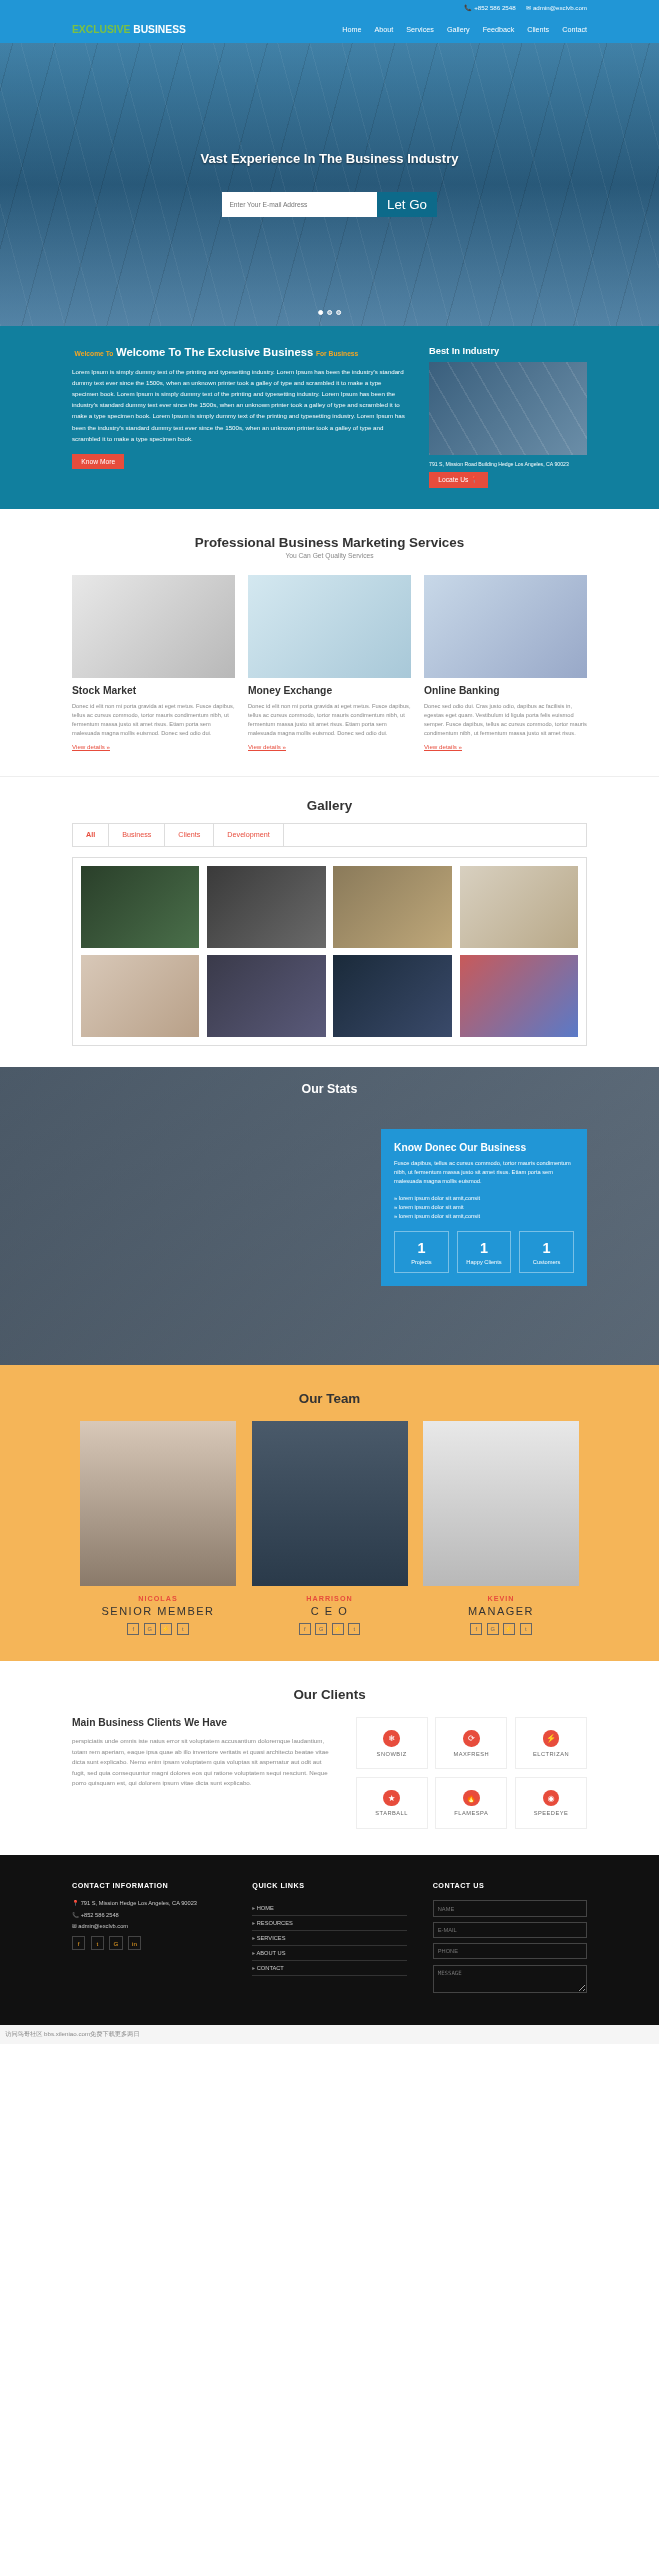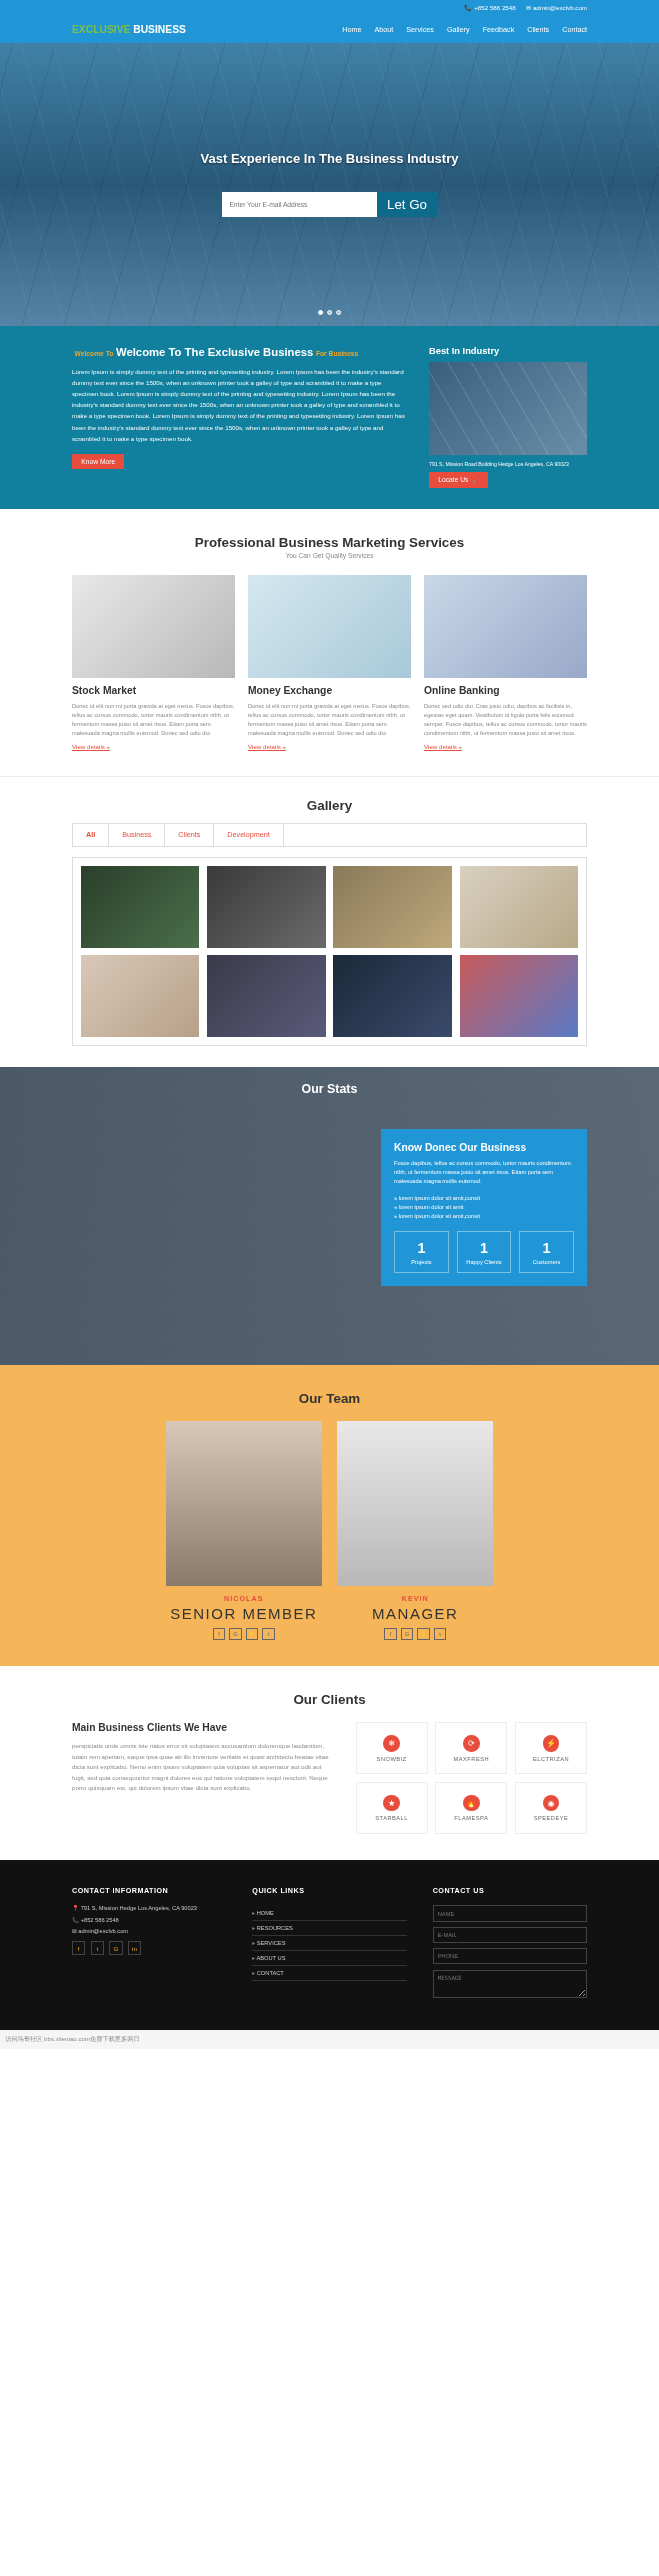--- a/index.html
+++ b/index.html
@@ -74,21 +74,21 @@
 .stat-n .lbl{font-size:5.7px;margin-top:2.6px}
 .team{background:#f5b558;padding:26px 8px;text-align:center}
 .team h2{font-size:13.4px;color:#333;margin-bottom:15.5px}
 .team-grid{display:flex;gap:15.5px;justify-content:center}
 .member{width:156px}
 .mem-img{width:100%;height:165px;background:#ddd;margin-bottom:7.7px}
 .m1{background:linear-gradient(180deg,#d8c8b8,#8a7a6a)}
 .m2{background:linear-gradient(180deg,#4a5a6a,#2a3a4a)}
 .m3{background:linear-gradient(180deg,#e8e8e8,#b8b8b8)}
 .member h4{color:#e74c3c;font-size:7.2px;letter-spacing:1px}
-.member .role{color:#333;font-size:15px;letter-spacing:1.5px;margin:2.6px 0 5.2px}
+.member .role{color:#333;font-size:11px;letter-spacing:1.5px;margin:2.6px 0 5.2px}
 .soc{display:flex;gap:4.1px;justify-content:center}
 .soc span{width:12.4px;height:12.4px;border:0.5px solid #666;display:flex;align-items:center;justify-content:center;font-size:5.7px;color:#666}
 .clients{padding:26px 16px}
 .clients h2{text-align:center;font-size:13.4px;color:#333;margin-bottom:15.5px}
 .clients .container{display:flex;gap:20.6px}
 .cl-l{flex:1}
 .cl-l h3{font-size:10.3px;color:#333;margin-bottom:7.7px}
 .cl-l p{font-size:6.2px;line-height:1.7;color:#888}
 .cl-grid{display:grid;grid-template-columns:repeat(3,72px);gap:7.7px}
 .cl-item{height:52px;border:0.5px solid #eee;display:flex;flex-direction:column;align-items:center;justify-content:center;gap:4.1px}
@@ -246,20 +246,31 @@
         <h4>NICOLAS</h4>
         <div class="role">SENIOR MEMBER</div>
         <div class="soc">
             <span>f</span>
             <span>G</span>
             <span>⚡</span>
             <span>t</span>
           </div>
       </div>
       <div class="member">
+        <div class="mem-img m2"></div>
+        <h4>HARRISON</h4>
+        <div class="role">C E O</div>
+        <div class="soc">
+            <span>f</span>
+            <span>G</span>
+            <span>⚡</span>
+            <span>t</span>
+          </div>
+      </div>
+      <div class="member">
         <div class="mem-img m3"></div>
         <h4>KEVIN</h4>
         <div class="role">MANAGER</div>
         <div class="soc">
             <span>f</span>
             <span>G</span>
             <span>⚡</span>
             <span>t</span>
           </div>
       </div>

